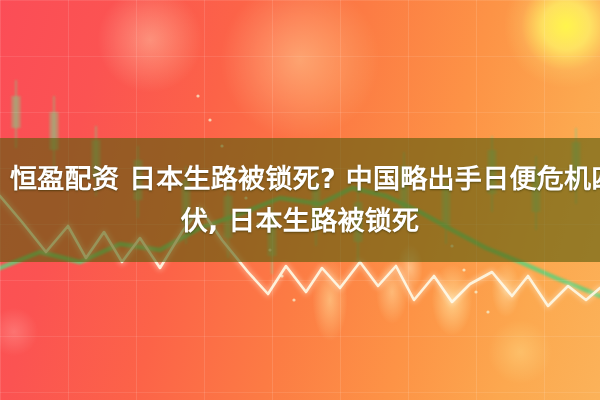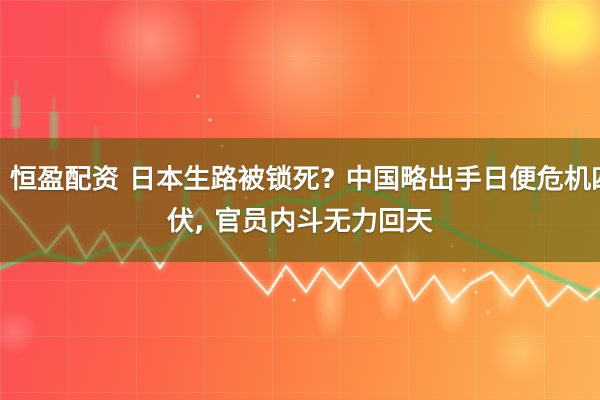--- a/index.html
+++ b/index.html
@@ -170,16 +170,16 @@
       </g>
   </svg>
 
   <div class="layer" id="bg-grid"></div>
 
   <div class="layer" id="bg-glow"></div>
 
   <div id="headline-band"></div>
   <div id="headline">
     <div class="hl-line line1">恒盈配资 日本生路被锁死? 中国略出手日便危机四</div>
-    <div class="hl-line line2">伏, 官员内斗无力回天</div>
+    <div class="hl-line line2">伏, 日本生路被锁死</div>
   </div>
 
 </div>
 
 </body></html>

